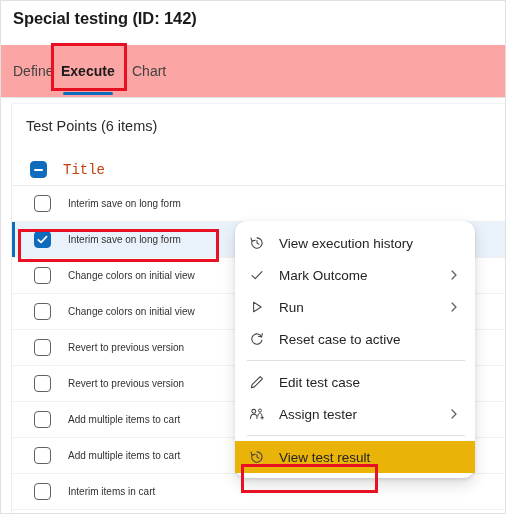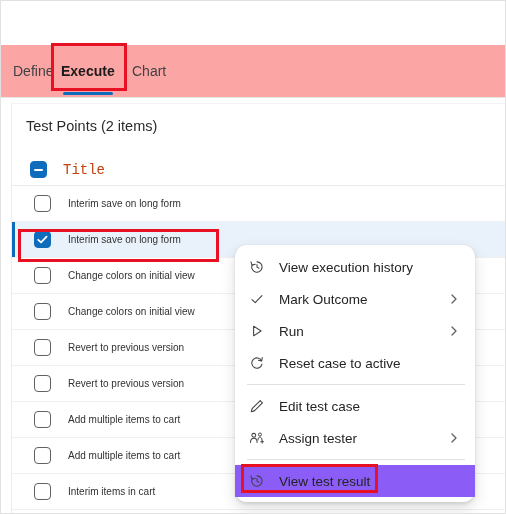--- a/index.html
+++ b/index.html
@@ -177,38 +177,38 @@
     top: 6.5px;
     height: 2.6px;
     border-radius: 1.5px;
     background: #ffffff;
   }
 
   
   .menu {
     position: absolute;
     left: 234px;
-    top: 244px;
+    top: 220px;
     width: 240px;
     padding: 6px 0 5px 0;
     background: #ffffff;
     border-radius: 12px;
     box-shadow: 0 1.6px 3.6px rgba(0,0,0,.10),
                 0 6.4px 14.4px rgba(0,0,0,.13);
     z-index: 40;
   }
   .mi {
     position: relative;
     height: 32px;
     display: flex;
     align-items: center;
     padding: 0 10px 0 12px;
     cursor: pointer;
   }
-  .mi.hover { background: #8b5cf6; }
+  .mi.hover { background: #eab308; }
   .mi-icon {
     width: 20px;
     height: 20px;
     flex: 0 0 20px;
     margin-right: 12px;
     display: flex;
     align-items: center;
     justify-content: center;
     color: #424242;
   }
@@ -244,38 +244,39 @@
   }
   #anno-execute { left: 50px;  top: 42px;  width: 76px;  height: 48px; }
   #anno-row     { left: 17px;  top: 228px; width: 201px; height: 33px; }
   #anno-vtr     { left: 240px; top: 463px; width: 137px; height: 29px; }
 </style>
 </head>
 <body>
 
 <div id="root">
 
+  <div class="page-title">Special testing (ID: 142)</div>
 
   <div class="tabbar">
     <div class="tab" id="tab-define">
       <span>Define</span>
     </div>
     <div class="tab selected" id="tab-execute">
       <span>Execute</span>
       <span class="tab-underline"></span>
     </div>
     <div class="tab" id="tab-chart">
       <span>Chart</span>
     </div>
   </div>
   <div class="tabbar-sep"></div>
 
   <div class="card">
 
-    <div class="section-title">Test Points (2 items)</div>
+    <div class="section-title">Test Points (6 items)</div>
 
     <div class="grid-header">
       <span class="cb hdr indeterminate"></span>
       <span class="col-title">Title</span>
     </div>
 
     <div class="row" style="top:82px;">
       <span class="cb"></span>
       <span class="row-label">Interim save on long form</span>
     </div>

